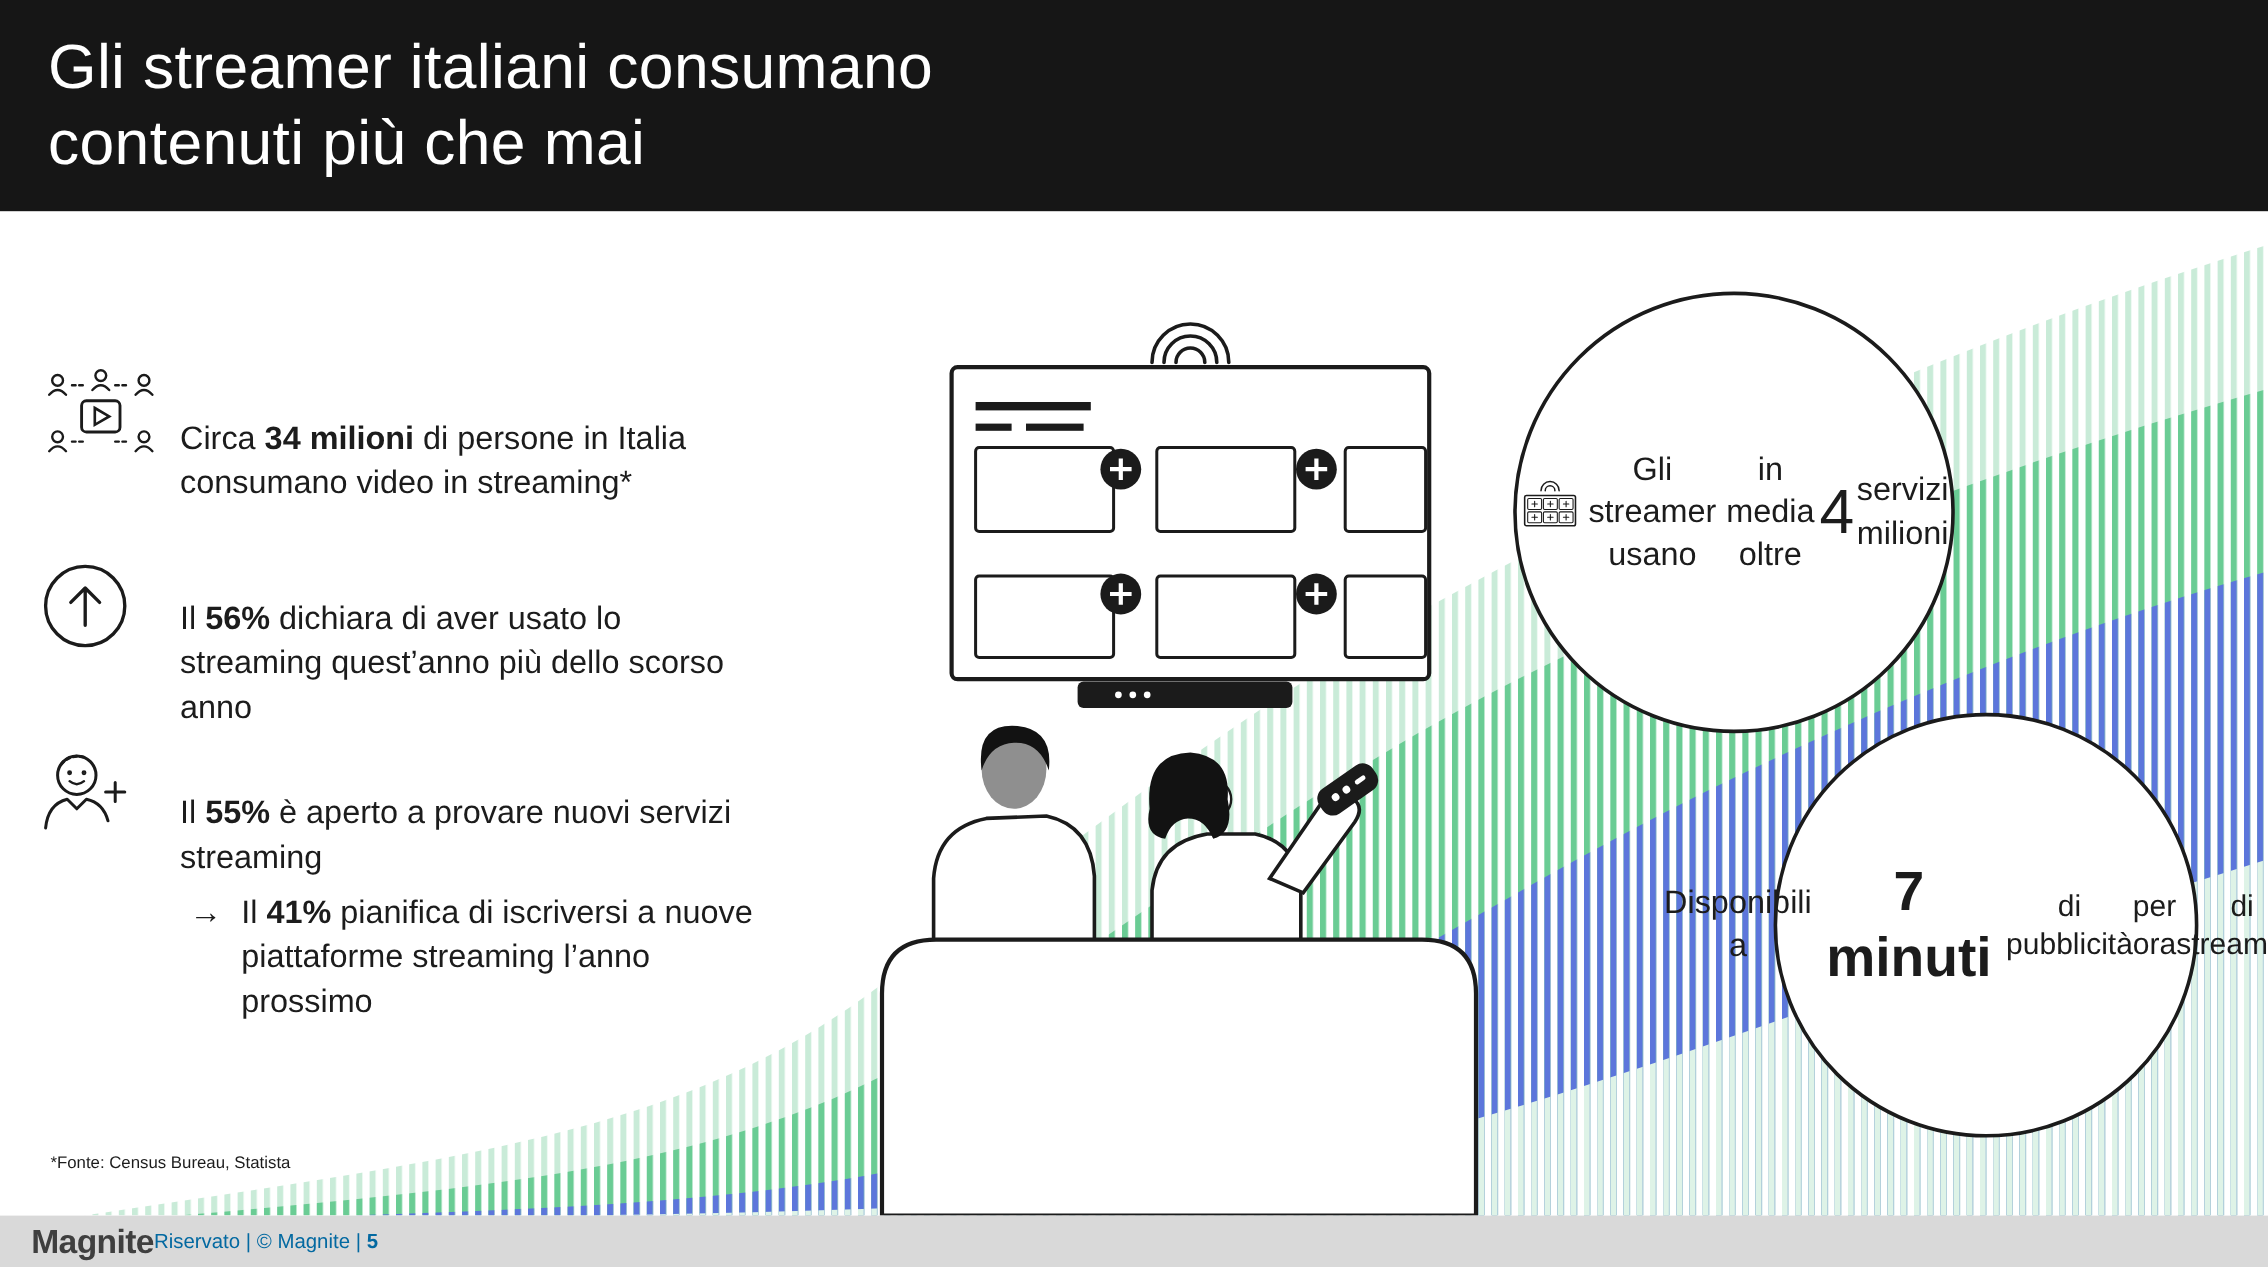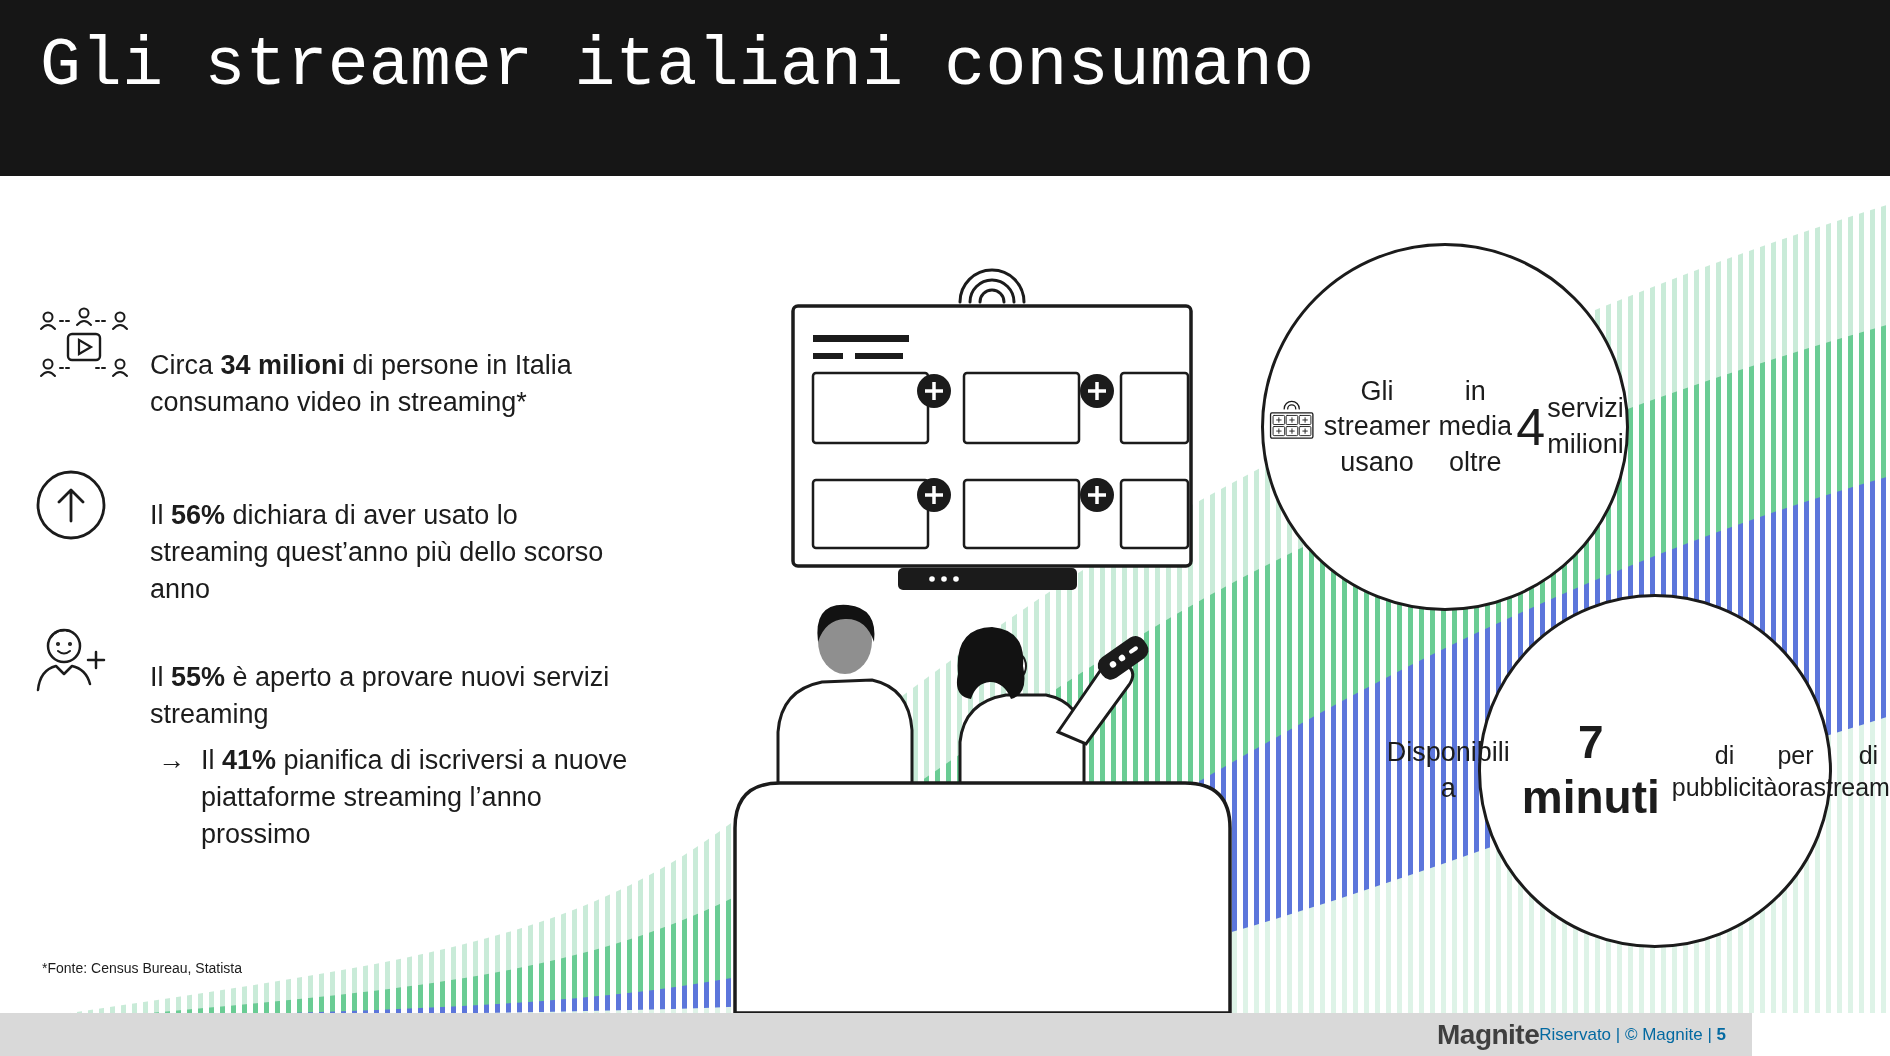--- a/index.html
+++ b/index.html
@@ -8,21 +8,21 @@
   }
   *{box-sizing:border-box}
   html,body{margin:0;padding:0}
   body{
     width:1890px;height:1056px;position:relative;overflow:hidden;background:#fff;
     font-family:"Liberation Sans",sans-serif;color:var(--ink);
   }
   
   .header{position:absolute;left:0;top:0;width:1890px;height:176px;background:var(--header_bg);
     color:#fff;padding:24px 0 0 40px;z-index:5}
-  .header h1{margin:0;font-family:Liberation Mono, monospace;font-weight:400;font-size:68px;line-height:1.24;letter-spacing:.3px}
+  .header h1{margin:0;font-family:Liberation Sans, sans-serif;font-weight:400;font-size:52px;line-height:1.24;letter-spacing:.3px}
   
   .stripes{position:absolute;left:0;top:176px;z-index:1}
   
   .illustration{position:absolute;left:660px;top:250px;z-index:2}
   
   .icon{position:absolute;z-index:3}
   .stat{position:absolute;z-index:3;font-size:27px;line-height:1.37}
   .stat b{font-weight:700}
   .stat-sub{display:flex;align-items:flex-start}
   .stat-sub .arrow{margin-right:16px;font-size:27px;line-height:1.37}
@@ -32,33 +32,33 @@
     font-size:27px;line-height:1.32}
   .circle .big{font-size:52px;font-weight:500;line-height:1.15;margin:6px 0 4px}
   .circle .big2{font-size:46px;font-weight:600;line-height:1.2;margin:2px 12px 4px}
   .circle .small{font-size:25px;line-height:1.3}
   .circle-services{left:1261px;top:243px;width:368px;height:368px}
   .circle-minutes{left:1478px;top:594px;width:354px;height:354px}
   .circle svg{margin-bottom:10px}
   
   .footnote{position:absolute;left:42px;top:946px;z-index:3;font-size:14px}
   
-  .footer{position:absolute;left:0;bottom:0;width:1752px;height:43px;background:var(--footer_bg);
-    display:flex;justify-content:flex-end;align-items:center;padding:0 26px;z-index:6}
+  .footer{position:absolute;left:0;bottom:0;width:1890px;height:43px;background:var(--footer_bg);
+    display:flex;justify-content:flex-start;align-items:center;padding:0 26px;z-index:6}
   .footer .logo{font-weight:700;font-size:28px;letter-spacing:-.5px;color:#3f3f3f}
   .footer .rights{font-size:17px;color:#0369a1}
   .footer .rights b{font-weight:700}
   svg{display:block}
 </style>
 </head>
 <body>
 
 <header class="header">
   <h1><span>Gli streamer italiani consumano</span><br>
-  </h1>
+  <span>contenuti più che mai</span></h1>
 </header>
 
 <svg class="stripes" width="1890" height="837" viewBox="0 0 1890 837">
   <defs>
     <pattern id="pPale" width="11" height="12" patternUnits="userSpaceOnUse">
         <rect width="5" height="12" fill="var(--stripe_pale)"></rect>
       </pattern>
     <pattern id="pGreen" width="11" height="12" patternUnits="userSpaceOnUse">
         <rect width="5" height="12" fill="var(--stripe_green)"></rect>
       </pattern>

